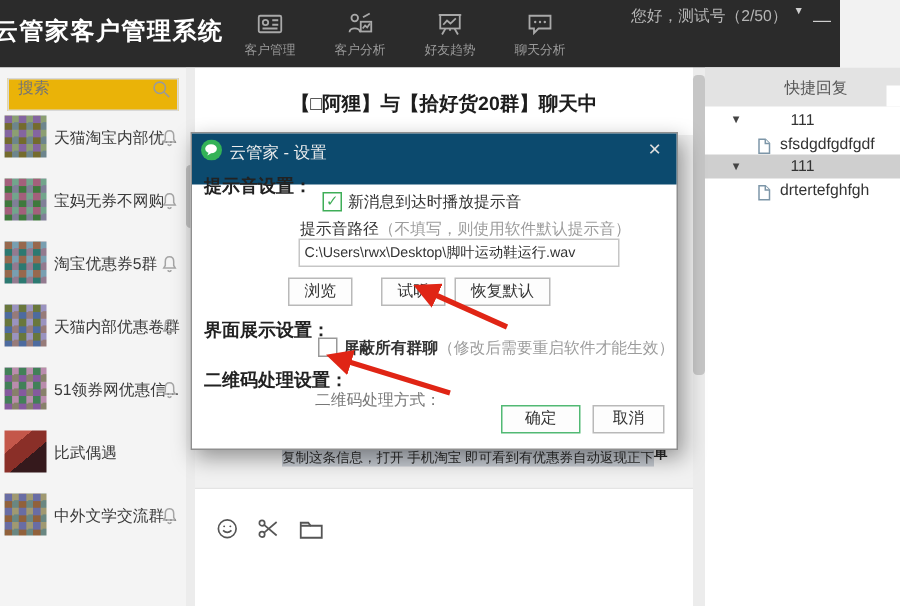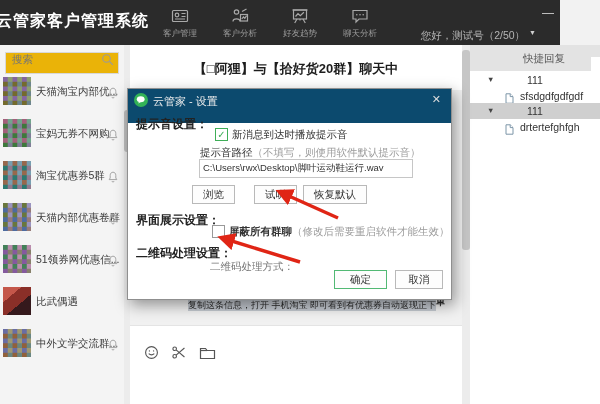--- a/index.html
+++ b/index.html
@@ -6,21 +6,21 @@
   body{width:600px;height:404px;position:relative;overflow:hidden;
        font-family:"Liberation Sans","DejaVu Sans",sans-serif;background:#f2f2f2;}
   
   .topbar{position:absolute;left:0;top:0;width:560px;height:45px;background:#2b2b2b;}
   .app-title{position:absolute;left:-4px;top:11px;color:#fff;font-size:16px;font-weight:bold;letter-spacing:1px;white-space:nowrap;}
   .nav{position:absolute;left:150px;top:0;width:240px;height:45px;display:flex;}
   .nav-item{width:60px;height:45px;display:flex;flex-direction:column;align-items:center;justify-content:center;cursor:pointer;}
   .nav-icon{height:20px;display:flex;align-items:center;}
   .nav-icon svg{stroke:#a9a9a9;fill:none;stroke-width:1.2;}
   .nav-label{font-size:8.5px;color:#9a9a9a;margin-top:2px;white-space:nowrap;}
-  .topbar-right{position:absolute;right:24px;top:29px;color:#b5b5b5;font-size:10.5px;display:flex;align-items:flex-start;gap:4px;}
+  .topbar-right{position:absolute;right:24px;top:4px;color:#b5b5b5;font-size:10.5px;display:flex;align-items:flex-start;gap:4px;}
   .caret{font-size:7px;color:#cfcfcf;}
   .win-min{position:absolute;right:6px;top:6px;color:#cfcfcf;font-size:12px;cursor:pointer;}
   
   .sidebar{position:absolute;left:0;top:45px;width:130px;height:359px;background:#f4f4f4;overflow:hidden;}
   .search-box{position:absolute;left:5px;top:7px;width:112px;height:20px;background:#eab308;border:1px solid #d8d8d8;display:flex;align-items:flex-start;}
   .search-box input{border:0;outline:0;width:88px;font-size:10.5px;padding:0 0 0 6px;color:#444;background:transparent;font-family:inherit;}
   .search-icon{margin-left:auto;margin-right:4px;display:flex;}
   .chat-list{position:absolute;left:0;top:28px;width:124px;}
   .chat-item{position:relative;height:37px;margin-bottom:5px;cursor:pointer;}
   .chat-item.sel{background:#c5c5c5;}

